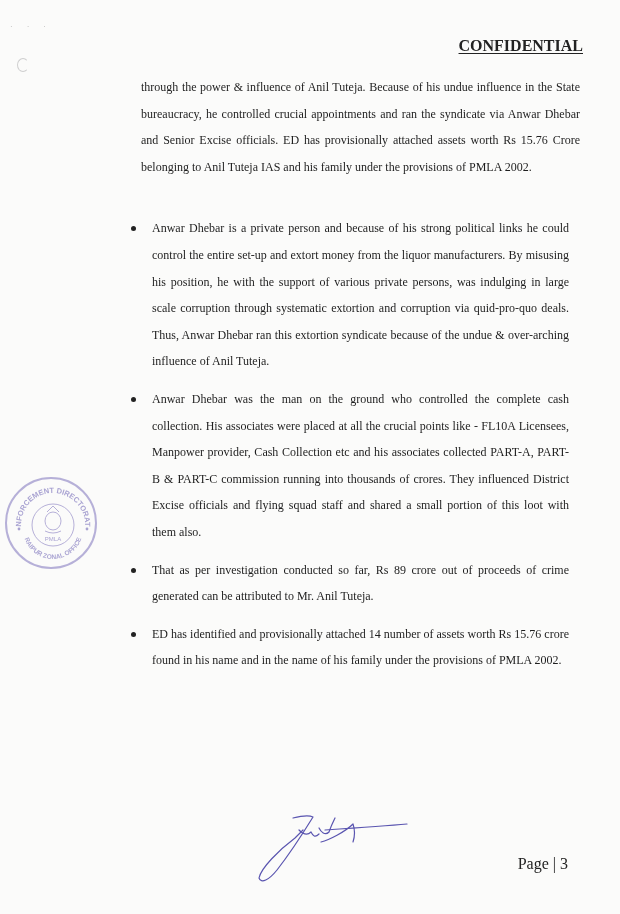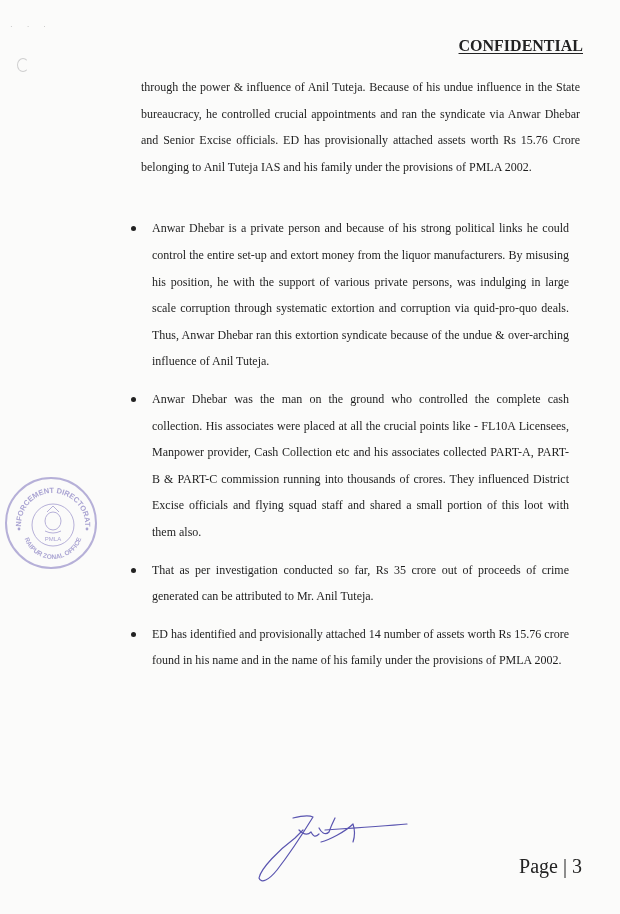--- a/index.html
+++ b/index.html
@@ -30,38 +30,38 @@
     position: absolute; left: 2px; top: 11px; width: 5px; height: 5px;
     border-radius: 50%; background: #222;
   }
   .stamp {
     position: absolute; left: 5px; top: 477px; width: 92px; height: 92px;
     border: 2px solid #b6b0d8; border-radius: 50%; box-sizing: border-box;
     color: #a9a3d2;
   }
   .stamp svg { position: absolute; inset: 0; }
   .signature { position: absolute; left: 255px; top: 812px; width: 160px; height: 72px; }
-  .page-number { position: absolute; right: 38px; top: 855px; font-size: 20px; color: #222; }
+  .page-number { position: absolute; right: 52px; top: 855px; font-size: 16px; color: #222; }
 </style>
 </head>
 <body>
 
 <div class="page">
   <div class="corner-dots">· · ·</div>
   <div class="hole"></div>
 
   <div class="confidential">CONFIDENTIAL</div>
 
   <div class="body-text">
     <p class="para">through the power &amp; influence of Anil Tuteja.  Because of his undue influence in the State bureaucracy, he controlled crucial appointments and ran the syndicate via Anwar Dhebar and Senior Excise officials. ED has provisionally attached assets worth Rs 15.76 Crore belonging to Anil Tuteja IAS and his family under the provisions of PMLA 2002.</p>
     <div class="gap"></div>
     <ul class="bullets">
       <li><span class="dot"></span><span>Anwar Dhebar is a private person and because of his strong political links he could control the entire set-up and extort money from the liquor manufacturers.  By misusing his position, he with the support of various private persons, was indulging in large scale corruption through systematic extortion and corruption via quid-pro-quo deals. Thus, Anwar Dhebar ran this extortion syndicate because of the  undue &amp; over-arching influence of Anil Tuteja.</span></li>
       <li><span class="dot"></span><span>Anwar Dhebar was the man on the ground who controlled the complete cash collection. His associates were placed at all the crucial points like - FL10A Licensees, Manpower provider, Cash Collection etc and his associates collected PART-A, PART-B &amp; PART-C commission running into thousands of crores. They influenced District Excise officials and flying squad staff and shared a small portion of this loot with them also.</span></li>
-      <li><span class="dot"></span><span>That as per investigation conducted so far, Rs 35 crore out of proceeds of crime generated can be attributed to Mr. Anil Tuteja.</span></li>
+      <li><span class="dot"></span><span>That as per investigation conducted so far, Rs 89 crore out of proceeds of crime generated can be attributed to Mr. Anil Tuteja.</span></li>
       <li><span class="dot"></span><span>ED has identified and provisionally attached 14 number of assets worth Rs 15.76 crore found in his name and in the name of his family under the provisions of PMLA 2002.</span></li>
     </ul>
   </div>
 
   <div class="stamp">
     <svg viewBox="0 0 92 92" width="92" height="92">
       <defs>
         <path id="topArc" d="M 14 46 A 32 32 0 0 1 78 46"></path>
         <path id="botArc" d="M 16 50 A 30 30 0 0 0 76 50"></path>
       </defs>

